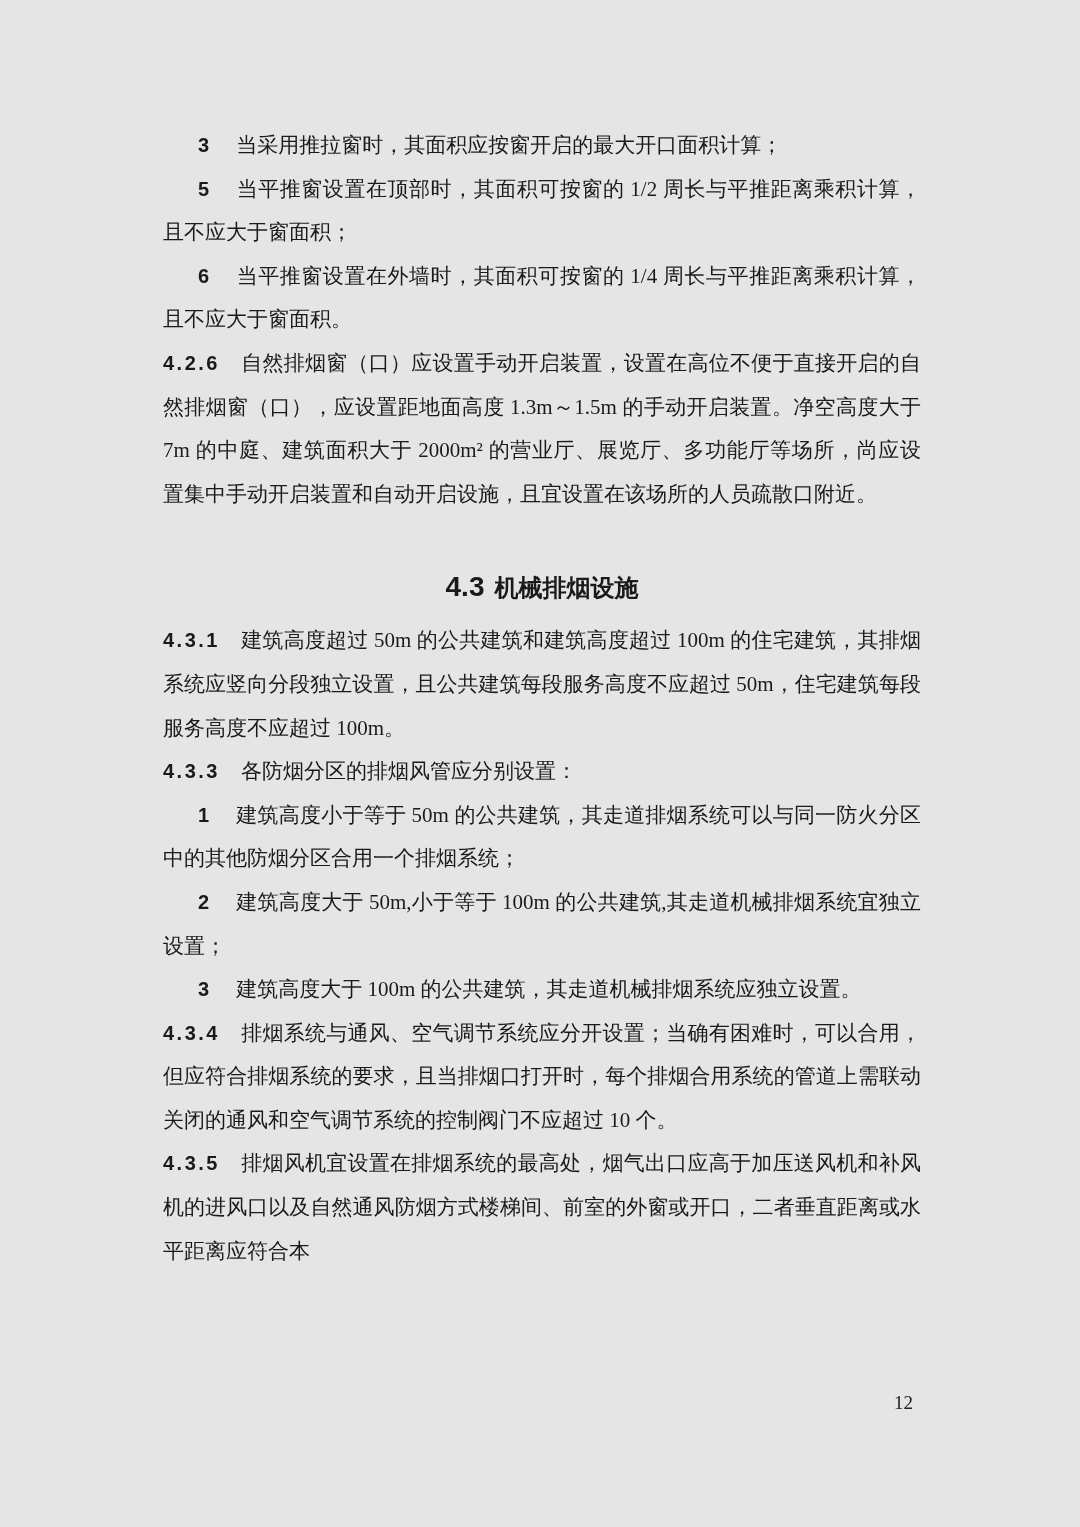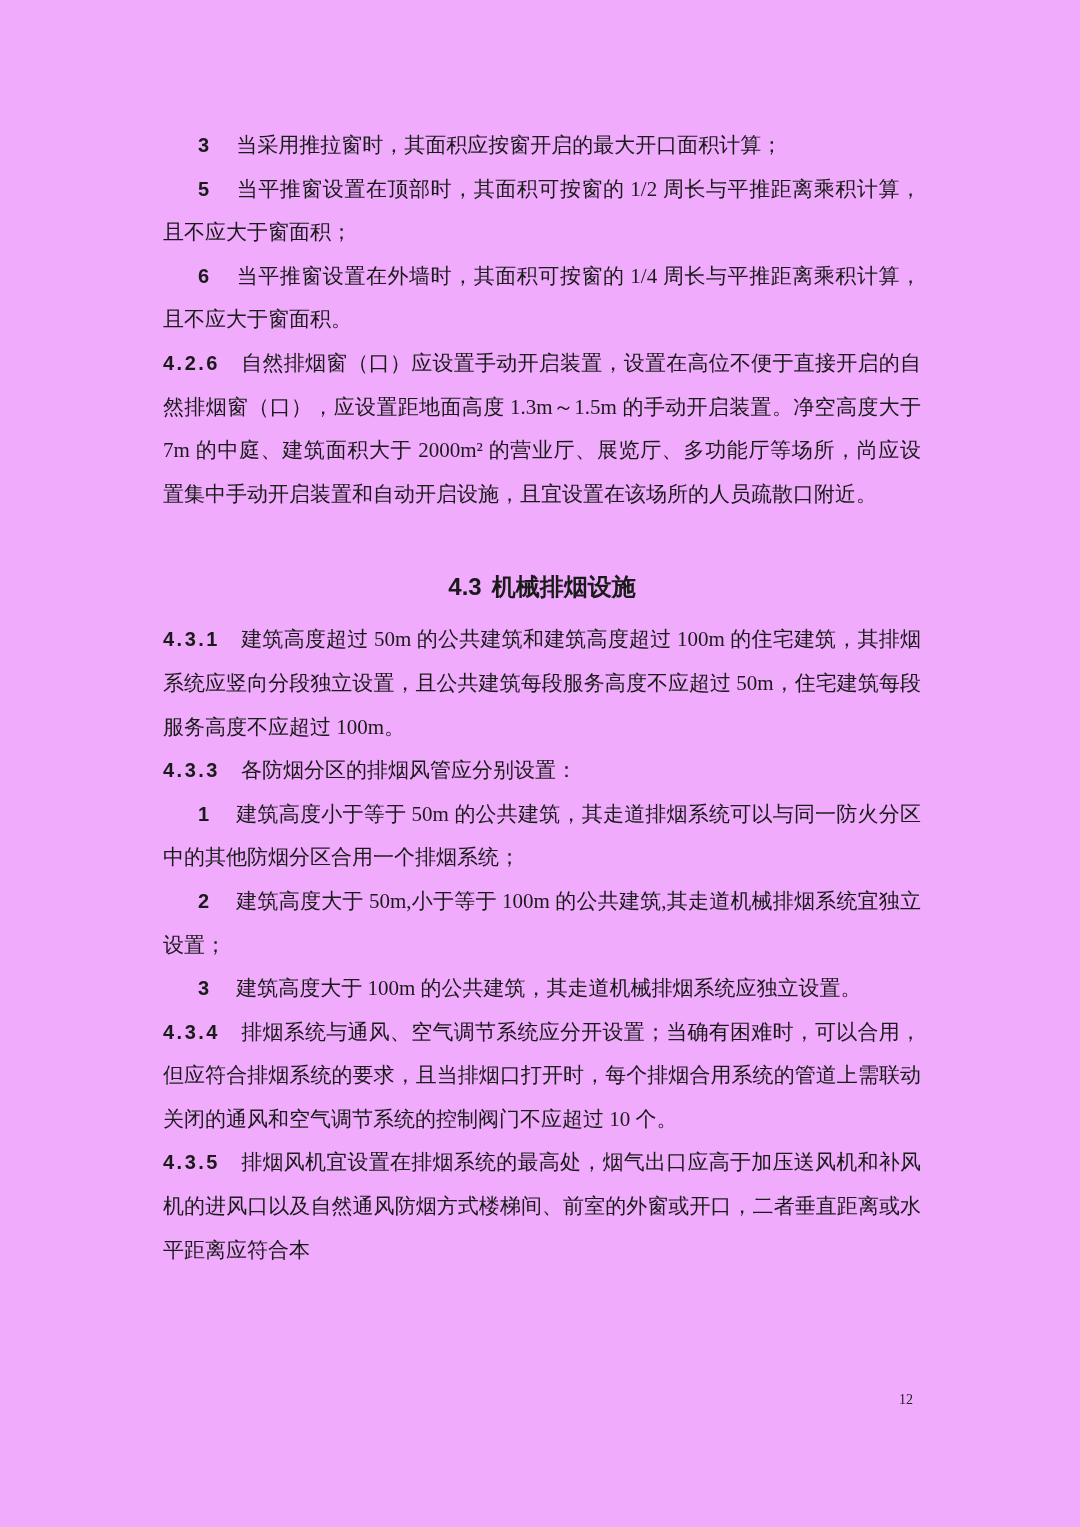--- a/index.html
+++ b/index.html
@@ -8,21 +8,21 @@
     height: 1527px;
     background: #ffffff;
     position: relative;
     font-family: "Liberation Serif", "DejaVu Serif", serif;
     color: #1a1a1a;
     overflow: hidden;
   }
   .page {
     position: absolute;
     inset: 0;
-    background: #f0abfc;
+    background: #e5e5e5;
   }
   .content {
     position: absolute;
     left: 163px;
     top: 124px;
     width: 758px;
     font-size: 21px;
     line-height: 43.6px;
     text-align: justify;
   }
@@ -39,27 +39,27 @@
   .heading {
     font-size: 24px;
     font-weight: 700;
     text-align: center;
     line-height: 44px;
     margin: 49px 0 9px 0;
   }
   .heading .h-label {
     font-family: "Liberation Sans", "DejaVu Sans", sans-serif;
     margin-right: 10px;
-    font-size: 24px;
+    font-size: 28px;
   }
   .page-number {
     position: absolute;
     top: 1392px;
     right: 167px;
-    font-size: 14px;
+    font-size: 19px;
     color: #222222;
     font-family: "Liberation Serif", "DejaVu Serif", serif;
   }
 </style>
 </head>
 <body>
 
 <div class="page">
   <main class="content">
 

